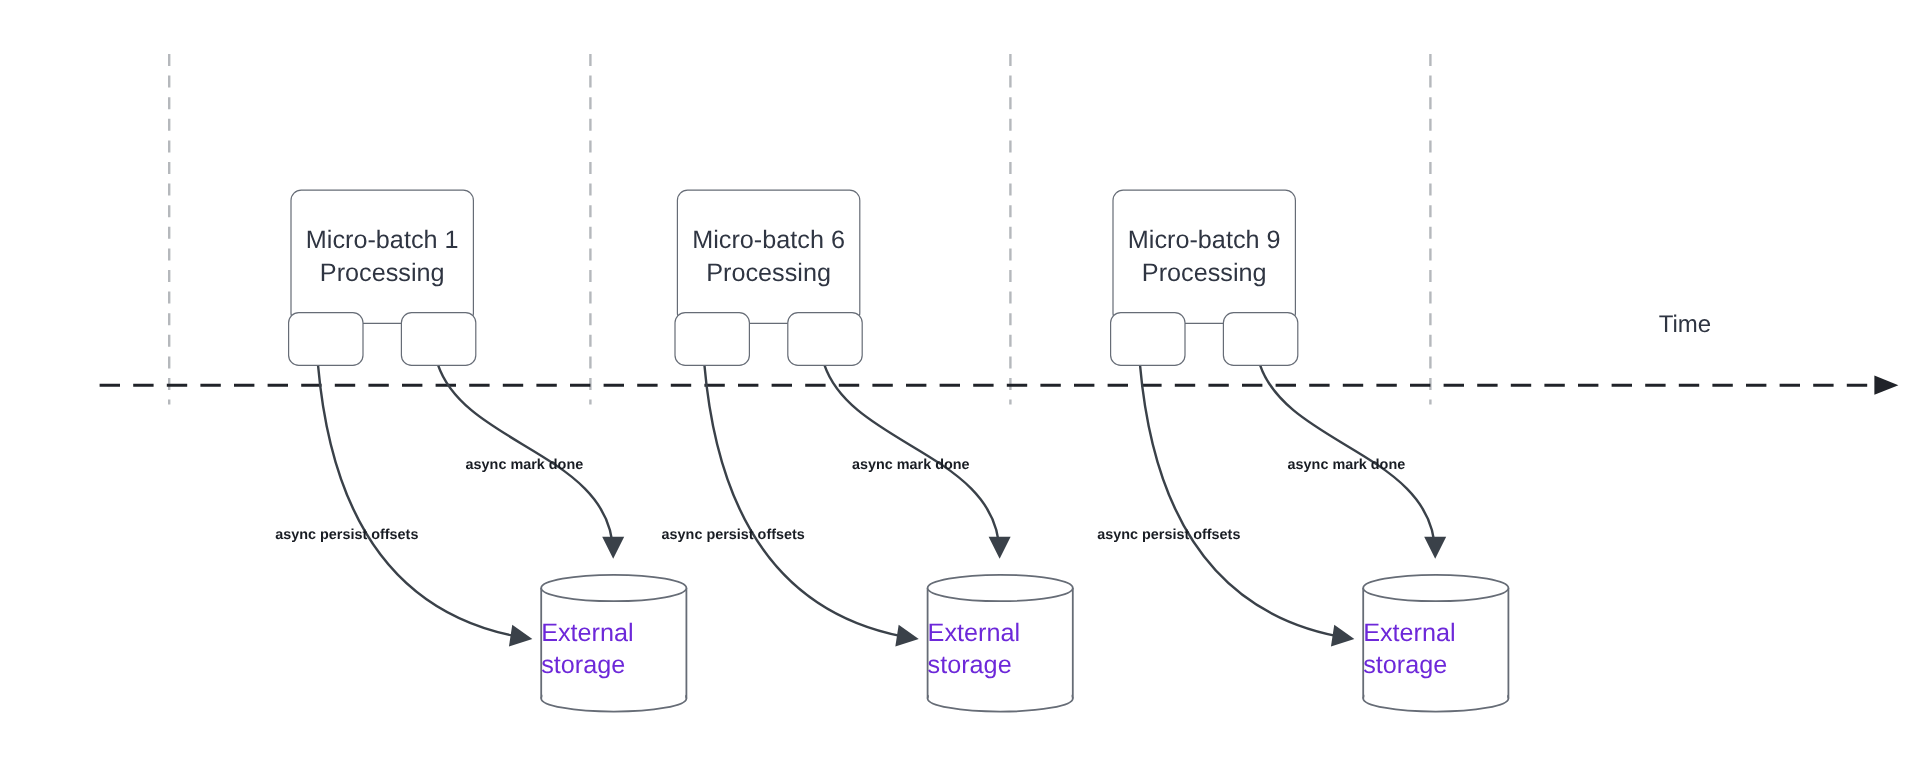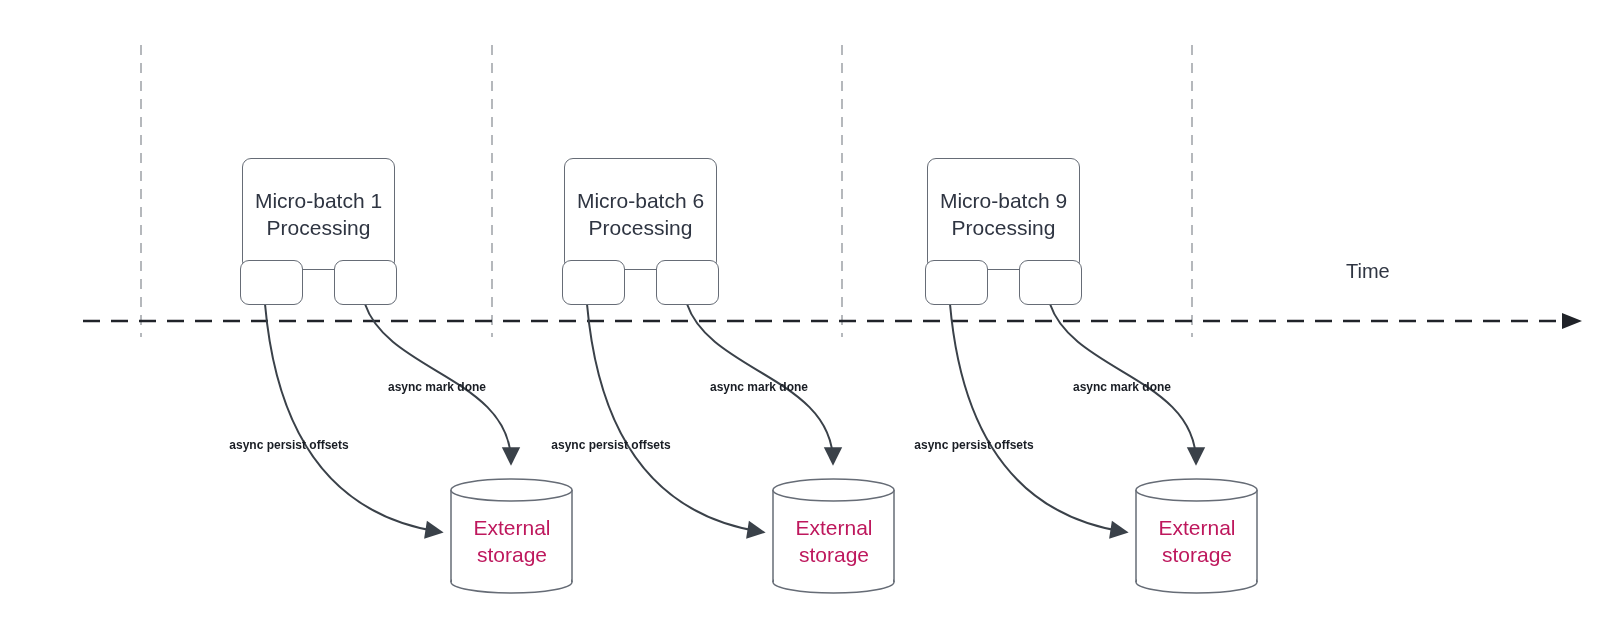--- a/index.html
+++ b/index.html
@@ -23,32 +23,32 @@
   }
   .task {
     position: absolute; top: 260px; width: 63px; height: 45px;
     border: 1.5px solid #666c76; border-radius: 9px; background: #fff;
     box-sizing: border-box;
   }
   .task.left  { left: 240px; }
   .task.right { left: 334px; }
   .cyl-text {
     position: absolute; left: 451px; top: 514px; width: 122px;
-    text-align: center; font-size: 21px; line-height: 27px; color: #be185d;
+    text-align: left; font-size: 21px; line-height: 27px; color: #6d28d9;
     white-space: pre-line;
   }
   .lbl {
     position: absolute; font-weight: bold; font-size: 12px; color: #191d24;
     text-align: center; white-space: nowrap;
   }
   .lbl.persist { left: 179px; top: 438px; width: 220px; }
   .lbl.done    { left: 352px; top: 380px; width: 170px; }
   .time-lbl {
     position: absolute; left: 1346px; top: 260px; width: 80px;
-    text-align: left; font-size: 20px; color: #2f3542;
+    text-align: right; font-size: 20px; color: #2f3542;
   }
 </style>
 </head>
 <body>
 
 <div class="stage">
 
   <svg class="layer" width="1600" height="642" viewBox="0 0 1600 642">
     <defs>
       <marker id="arr" viewBox="0 0 12 12" refX="9" refY="6" markerWidth="11" markerHeight="11" orient="auto">

